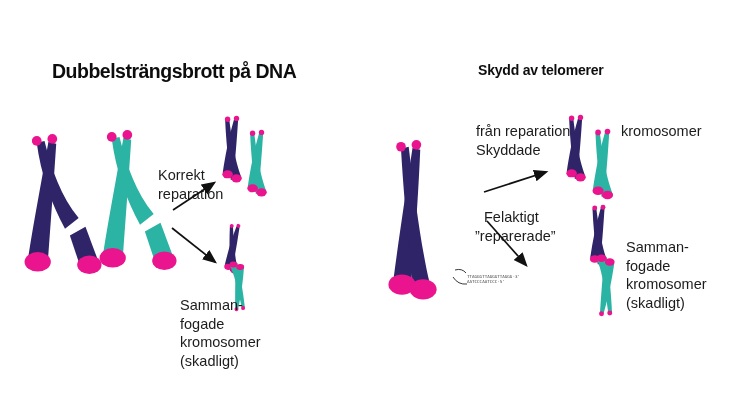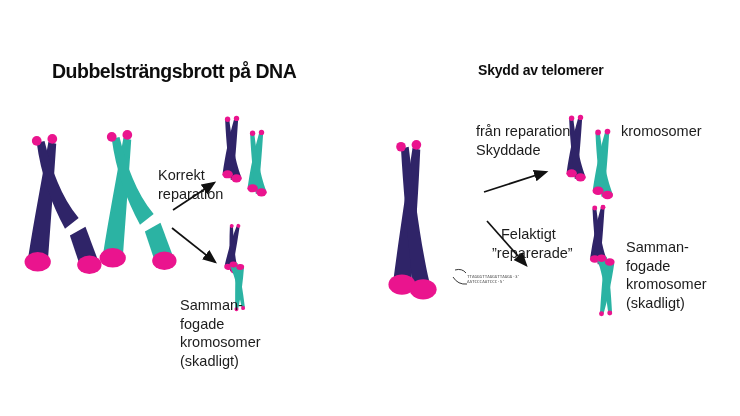--- a/index.html
+++ b/index.html
@@ -141,21 +141,21 @@
         <use href="#chromo-small" style="color:var(--purple)"></use>
       </svg>
   </div>
 
   <div class="fig" style="left:590px;top:129px;">
     <svg width="35" height="72" viewBox="0 0 40 84">
         <use href="#chromo-small" style="color:var(--teal)"></use>
       </svg>
   </div>
 
-  <div class="label" style="left:492px;top:208px;margin-top:17px;">
+  <div class="label" style="left:475px;top:208px;">
     <div class="indent1">Felaktigt</div>
     <div>”reparerade”</div>
   </div>
 
   <div class="fig" style="left:583px;top:205px;">
     <svg width="40" height="114" viewBox="0 0 44 152">
       <use href="#chromo-small" x="2" style="color:var(--purple)"></use>
       <use href="#chromo-small" x="2" transform="rotate(180 21 74)" style="color:var(--teal)"></use>
     </svg>
   </div>

